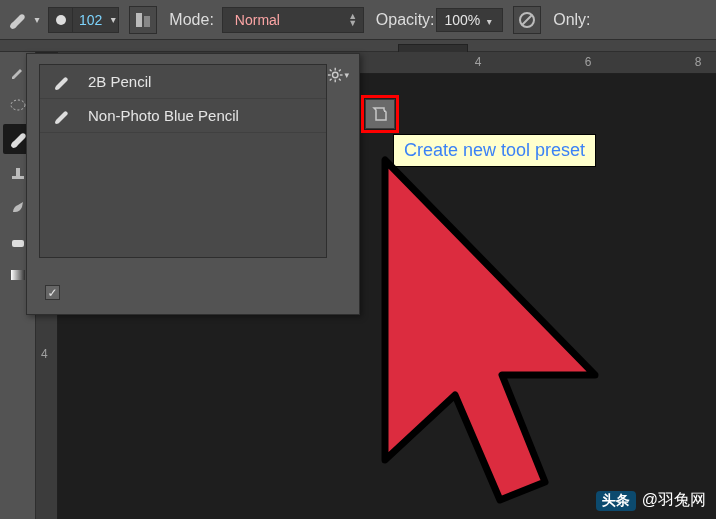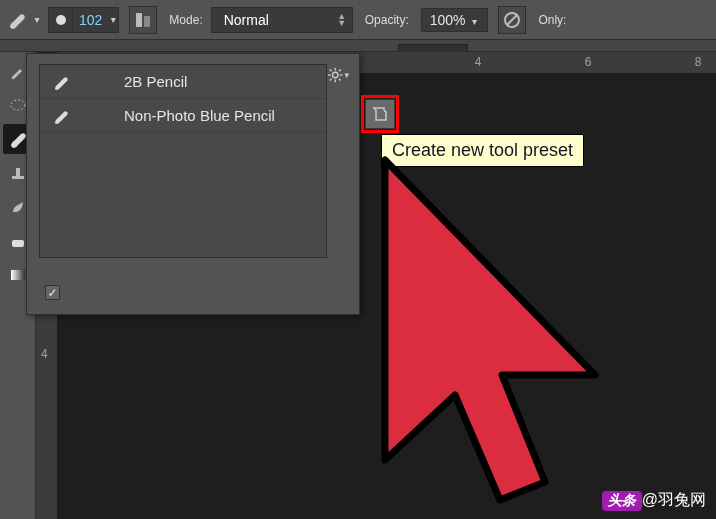--- a/index.html
+++ b/index.html
@@ -6,25 +6,25 @@
 body { width:716px; height:519px; background:#282828; overflow:hidden; position:relative; }
 
 
 .topbar { height:40px; background:#535353; border-bottom:1px solid #2e2e2e; display:flex; align-items:center; padding-left:6px; color:#ddd; font-size:15px; }
 .brush-icon { width:22px; height:22px; display:flex; align-items:center; justify-content:center; margin-right:4px; }
 .chev { width:10px; height:10px; display:inline-flex; align-items:center; justify-content:center; color:#ccc; font-size:10px; }
 .size-box { display:flex; align-items:center; background:#3a3a3a; border:1px solid #2e2e2e; margin-left:6px; }
 .size-swatch { width:24px; height:24px; display:flex; align-items:center; justify-content:center; border-right:1px solid #2e2e2e; }
 .size-val { padding:3px 6px; color:#7dd3fc; font-size:14px; }
 .toggle-btn { width:28px; height:28px; background:#494949; border:1px solid #2e2e2e; margin-left:10px; display:flex; align-items:center; justify-content:center; }
-.lbl { margin-left:12px; font-size:12px; color:#ddd; }
+.lbl { margin-left:12px; font-size:16px; color:#ddd; }
 .mode-select { display:flex; align-items:center; background:#3a3a3a; border:1px solid #2e2e2e; margin-left:8px; height:26px; }
-.mode-text { padding:0 10px 0 12px; font-size:14px; color:#ffffff; min-width:120px; }
+.mode-text { padding:0 10px 0 12px; font-size:14px; color:#fca5a5; min-width:120px; }
 .mode-arrows { width:20px; display:flex; flex-direction:column; align-items:center; font-size:9px; line-height:7px; color:#aaa; }
-.pct-box { background:#3a3a3a; border:1px solid #2e2e2e; padding:3px 8px; margin-left:12px; font-size:14px; color:#e5e5e5; }
+.pct-box { background:#3a3a3a; border:1px solid #2e2e2e; padding:3px 8px; margin-left:1px; font-size:14px; color:#e5e5e5; }
 .opac-btn { width:28px; height:28px; border:1px solid #2e2e2e; background:#494949; margin-left:10px; display:flex; align-items:center; justify-content:center; }
 
 
 .thinbar { height:12px; background:#454545; border-bottom:1px solid #2e2e2e; }
 
 
 .toolstrip { position:absolute; left:0; top:52px; width:36px; bottom:0; background:#535353; border-right:1px solid #2e2e2e; display:flex; flex-direction:column; align-items:center; padding-top:4px; gap:4px; }
 .tool { width:30px; height:30px; display:flex; align-items:center; justify-content:center; border-radius:2px; }
 .tool.selected { background:#1a1a1a; }
 
@@ -35,40 +35,40 @@
 .ruler-h { position:absolute; left:22px; top:0; right:0; height:22px; background:#3c3c3c; border-bottom:1px solid #202020; color:#a0a0a0; font-size:12px; }
 .ruler-h .n { position:absolute; top:3px; transform:translateX(-50%); }
 .canvas { position:absolute; left:22px; top:22px; right:0; bottom:0; background:#1e1e1e; }
 .tab-bar { position:absolute; top:0; left:22px; right:0; height:22px; background:#3c3c3c; }
 .tab { position:absolute; left:340px; top:-8px; width:70px; height:28px; background:#303030; border:1px solid #222; }
 .tab-close { position:absolute; right:8px; top:6px; color:#a0a0a0; font-size:14px; }
 
 
 .preset-panel { position:absolute; left:26px; top:53px; width:334px; height:262px; background:#535353; border:1px solid #2e2e2e; box-shadow:2px 2px 6px rgba(0,0,0,.4); z-index:10; }
 .preset-list { position:absolute; left:12px; top:10px; width:288px; height:194px; background:#494949; border:1px solid #2e2e2e; }
-.preset-row { height:34px; display:flex; align-items:center; padding-left:10px; border-bottom:1px solid #404040; color:#e5e5e5; font-size:15px;gap:36px; }
+.preset-row { height:34px; display:flex; align-items:center; padding-left:10px; border-bottom:1px solid #404040; color:#e5e5e5; font-size:15px; }
 .preset-row.sel { background:#3573b7; color:#fff; }
 .preset-row .pico { width:24px; margin-right:14px; display:flex; justify-content:center; }
 .gear-btn { position:absolute; top:10px; right:10px; width:22px; height:22px; display:flex; align-items:center; justify-content:center; }
 .current-only { position:absolute; left:18px; bottom:14px; display:flex; align-items:center; color:#e5e5e5; font-size:15px; }
 .chk { width:15px; height:15px; background:#666; border:1px solid #333; margin-right:10px; display:flex; align-items:center; justify-content:center; color:#e5e5e5; font-size:12px; line-height:1; }
 
 
 .new-preset-wrap { position:absolute; left:361px; top:95px; width:38px; height:38px; border:3px solid #ff0000; z-index:12; display:flex; align-items:center; justify-content:center; }
 .new-preset-btn { width:30px; height:30px; background:#6a6a6a; border:1px solid #3a3a3a; display:flex; align-items:center; justify-content:center; }
 
 
-.tooltip { position:absolute; left:381px; top:134px; background:#ffffcc; border:1px solid #000; color:#0f172a; font-size:18px; padding:5px 10px; z-index:13; }
+.tooltip { position:absolute; left:393px; top:134px; background:#ffffcc; border:1px solid #000; color:#3b82f6; font-size:18px; padding:5px 10px; z-index:13; }
 
 
 .big-cursor { position:absolute; left:330px; top:150px; z-index:14; pointer-events:none; }
 
 
 .watermark { position:absolute; right:10px; bottom:8px; color:#fff; font-size:16px; display:flex; align-items:center; z-index:20; }
-.wm-badge { background:#a21caf; color:#fff; border-radius:4px; padding:1px 6px; font-size:14px; font-weight:bold;font-style:italic; }
+.wm-badge { background:#0c4a6e; color:#fff; border-radius:4px; padding:1px 6px; margin-right:6px; font-size:14px; font-weight:bold; }
 </style>
 </head>
 <body>
 
 <div class="topbar">
   <span class="brush-icon">
     <svg width="20" height="20" viewBox="0 0 20 20">
         <path d="M3 17c0-2 1-4 3-5l7-7c1-1 3-1 4 0s1 3 0 4l-7 7c-1 2-3 3-5 3z" fill="#ccc"></path>
       </svg>
   </span>

